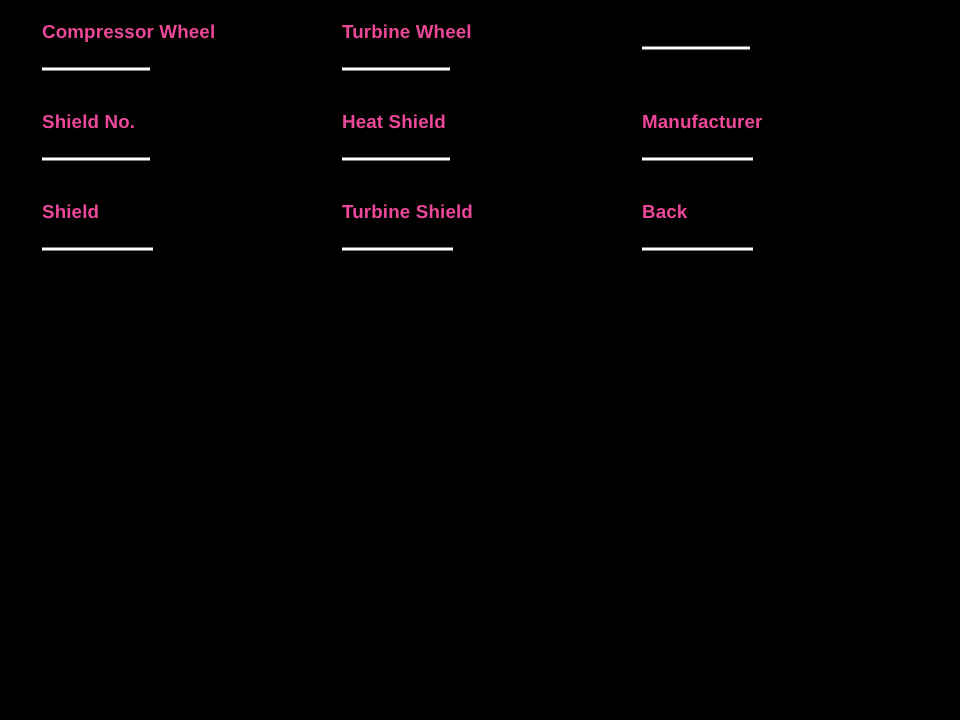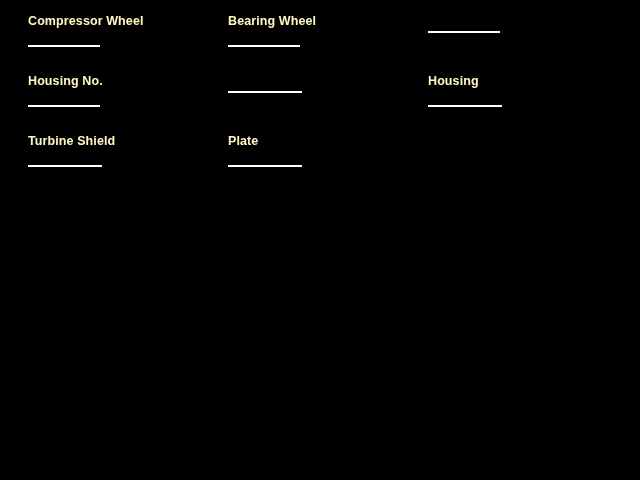--- a/index.html
+++ b/index.html
@@ -29,21 +29,21 @@
   .field {
     height: 60px;
     position: relative;
   }
   .field-label {
     font-size: 12.5px;
     font-weight: bold;
     line-height: 14px;
     letter-spacing: 0.1px;
     white-space: nowrap;
-    color: #fef9c3;
+    color: #ec4899;
   }
   .field-rule {
     margin-top: 17px;
     width: 72px;
     height: 0;
     border-top: 2px solid #ffffff;
   }
   .field-rule.long {
     width: 74px;
   }
@@ -51,42 +51,47 @@
 </head>
 <body>
 
 <div class="form-grid">
 
   <div class="field">
     <div class="field-label">Compressor Wheel</div>
     <div class="field-rule"></div>
   </div>
   <div class="field">
-    <div class="field-label">Bearing Wheel</div>
+    <div class="field-label">Turbine Wheel</div>
     <div class="field-rule"></div>
   </div>
   <div class="field">
     <div class="field-rule"></div>
   </div>
 
   <div class="field">
-    <div class="field-label">Housing No.</div>
+    <div class="field-label">Shield No.</div>
     <div class="field-rule"></div>
   </div>
 
   <div class="field">
+    <div class="field-label">Heat Shield</div>
+    <div class="field-rule"></div>
+  </div>
+  <div class="field">
+    <div class="field-label">Manufacturer</div>
     <div class="field-rule long"></div>
   </div>
 
   <div class="field">
-    <div class="field-label">Housing</div>
+    <div class="field-label">Shield</div>
     <div class="field-rule long"></div>
   </div>
   <div class="field">
     <div class="field-label">Turbine Shield</div>
     <div class="field-rule long"></div>
   </div>
   <div class="field">
-    <div class="field-label">Plate</div>
+    <div class="field-label">Back</div>
     <div class="field-rule long"></div>
   </div>
 
 </div>
 
 </body></html>

